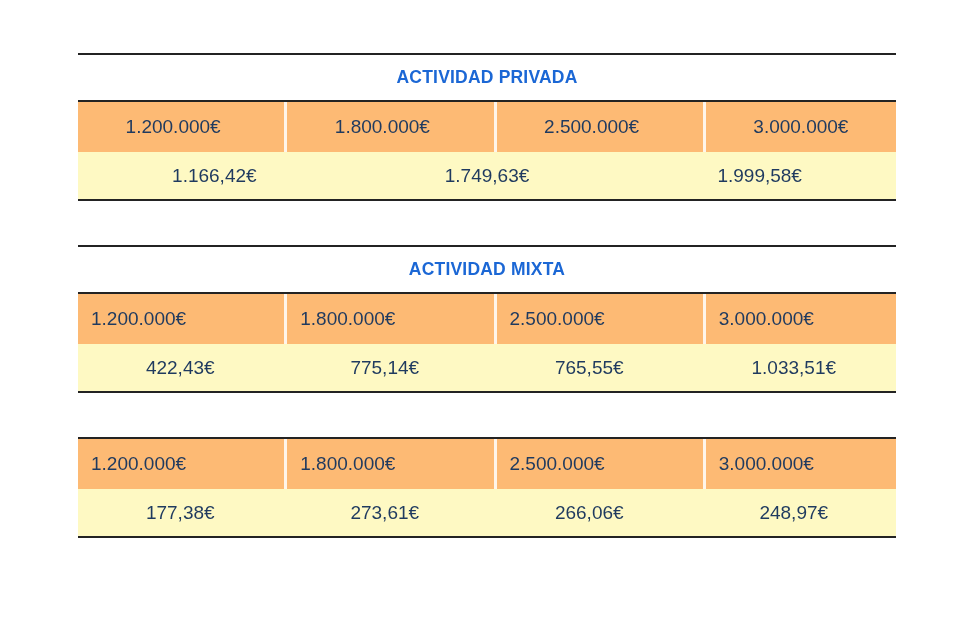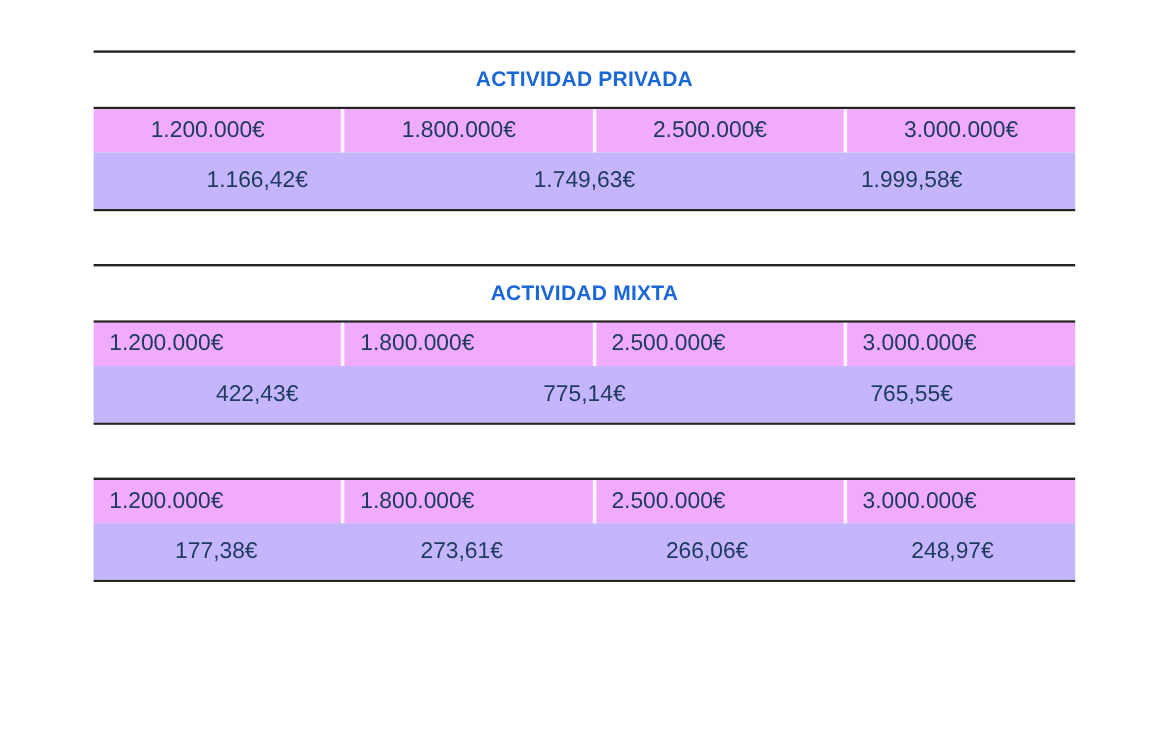--- a/index.html
+++ b/index.html
@@ -10,21 +10,21 @@
   body {
     width: 964px;
     height: 628px;
     position: relative;
     overflow: hidden;
     font-family: "Liberation Sans", "DejaVu Sans", sans-serif;
   }
   .doc-area {
     position: absolute;
     left: 78px;
-    top: 42px;
+    top: 53px;
     width: 818px;
   }
   .fin-table {
     border-top: 2px solid #232323;
     border-bottom: 2px solid #232323;
     margin-bottom: 44px;
   }
   .fin-table:last-child { margin-bottom: 0; }
   .title-row {
     height: 45px;
@@ -33,25 +33,25 @@
     align-items: center;
     justify-content: center;
     color: #1b67d5;
     font-weight: bold;
     font-size: 17.5px;
     letter-spacing: 0.2px;
   }
   .fin-table.tall-title .title-row { height: 52px; }
   .row { display: flex; }
   .header-row {
-    background: #f0abfc;
-    height: 36px;
+    background: #fdba74;
+    height: 50px;
   }
   .value-row {
-    background: #c4b5fd;
+    background: #fef9c3;
     height: 47px;
   }
   .cell {
     flex: 1 1 0;
     display: flex;
     align-items: center;
     font-size: 19px;
     color: #1f3a5f;
     white-space: nowrap;
   }
@@ -95,20 +95,21 @@
     <div class="row header-row align-left">
       <div class="cell">1.200.000€</div>
       <div class="cell">1.800.000€</div>
       <div class="cell">2.500.000€</div>
       <div class="cell">3.000.000€</div>
     </div>
     <div class="row value-row align-center">
       <div class="cell">422,43€</div>
       <div class="cell">775,14€</div>
       <div class="cell">765,55€</div>
+      <div class="cell">1.033,51€</div>
     </div>
   </section>
 
   <section class="fin-table tall-title">
     <div class="row header-row align-left">
       <div class="cell">1.200.000€</div>
       <div class="cell">1.800.000€</div>
       <div class="cell">2.500.000€</div>
       <div class="cell">3.000.000€</div>
     </div>

